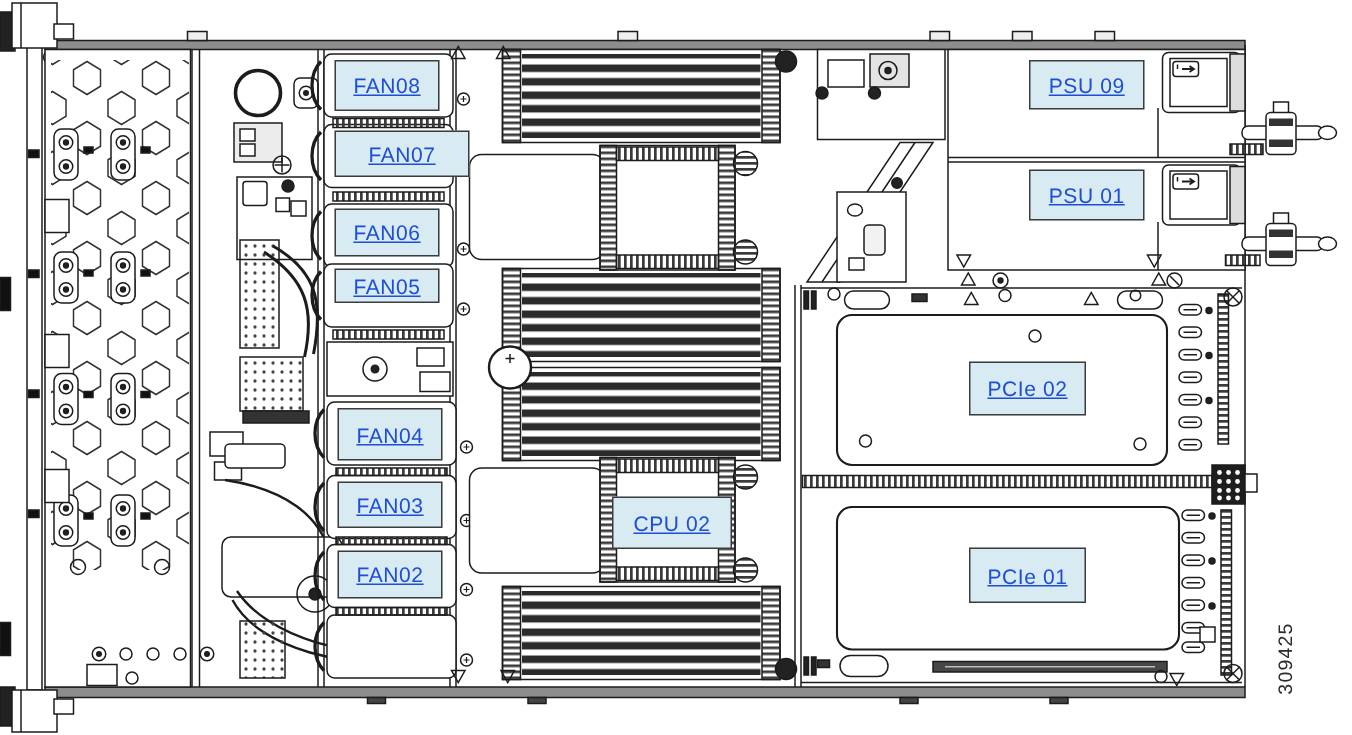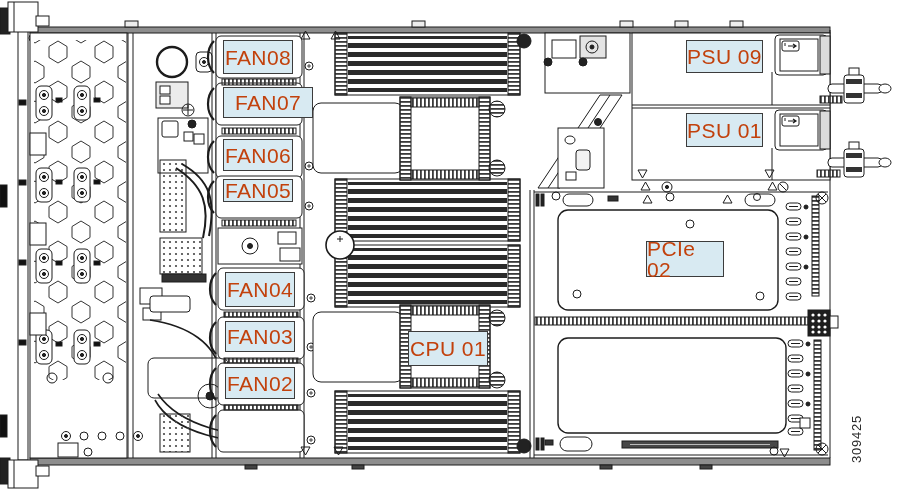--- a/index.html
+++ b/index.html
@@ -1,22 +1,22 @@
 <!DOCTYPE html>
 <html style="--label-fill: #d8eaf2; --label-border: #3c3c3c;"><head>
 <meta charset="utf-8">
 <style>
   html,body{margin:0;padding:0;background:#fff;}
   #stage{position:relative;width:901px;height:490px;background:#fff;overflow:hidden;
          font-family:"Liberation Sans",sans-serif;}
   #lineart{position:absolute;left:0;top:0;}
   .lbl{position:absolute;display:flex;align-items:center;justify-content:center;
        background:var(--label-fill,#d8eaf2);border:1.4px solid var(--label-border,#3c3c3c);
-       font-size:21px;line-height:1;color:#c2410c;letter-spacing:.4px;box-sizing:border-box;
-       font-family:"Liberation Sans",sans-serif;}
+       font-size:14px;line-height:1;color:#1d4ed8;letter-spacing:.4px;box-sizing:border-box;
+       font-family:"Liberation Sans",sans-serif;text-decoration:underline;}
   .fignum{position:absolute;left:824px;top:432px;width:64px;height:14px;
           transform:rotate(-90deg);transform-origin:center;color:#2a2a2a;
           font-size:13px;letter-spacing:.8px;text-align:center;
           font-family:"Liberation Sans",sans-serif;}
 </style>
 </head>
 <body>
 
 <div id="stage">
 
@@ -384,20 +384,21 @@
   </g>
 </svg>
 
 <div class="lbl" style="left:223px;top:40px;width:70px;height:34px">FAN08</div>
 <div class="lbl" style="left:223px;top:87px;width:90px;height:31px">FAN07</div>
 <div class="lbl" style="left:223px;top:139px;width:70px;height:32px">FAN06</div>
 <div class="lbl" style="left:223px;top:179px;width:70px;height:23px">FAN05</div>
 <div class="lbl" style="left:225px;top:272px;width:70px;height:35px">FAN04</div>
 <div class="lbl" style="left:225px;top:321px;width:70px;height:31px">FAN03</div>
 <div class="lbl" style="left:225px;top:367px;width:70px;height:32px">FAN02</div>
-<div class="lbl" style="left:408px;top:331px;width:80px;height:35px">CPU 01</div>
+<div class="lbl" style="left:408px;top:331px;width:80px;height:35px">CPU 02</div>
 <div class="lbl" style="left:686px;top:40px;width:77px;height:33px">PSU 09</div>
 <div class="lbl" style="left:686px;top:113px;width:77px;height:34px">PSU 01</div>
 <div class="lbl" style="left:646px;top:241px;width:78px;height:36px">PCIe 02</div>
+<div class="lbl" style="left:646px;top:365px;width:78px;height:37px">PCIe 01</div>
 
 <div class="fignum">309425</div>
 
 </div>
 
 </body></html>

